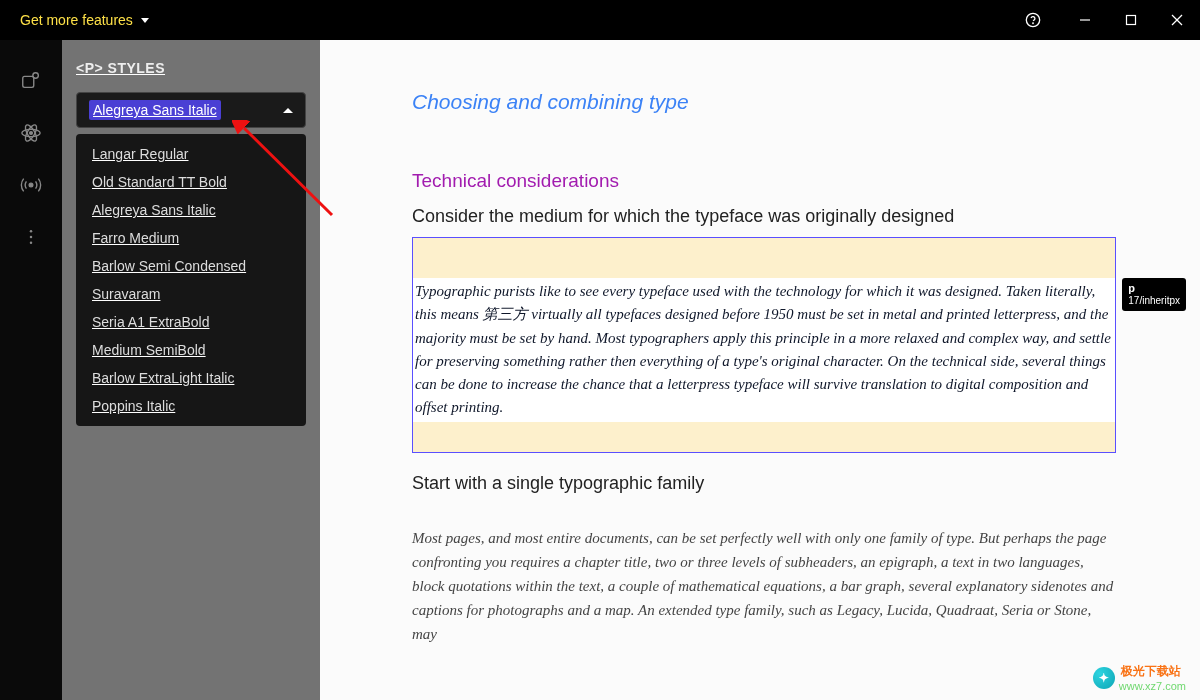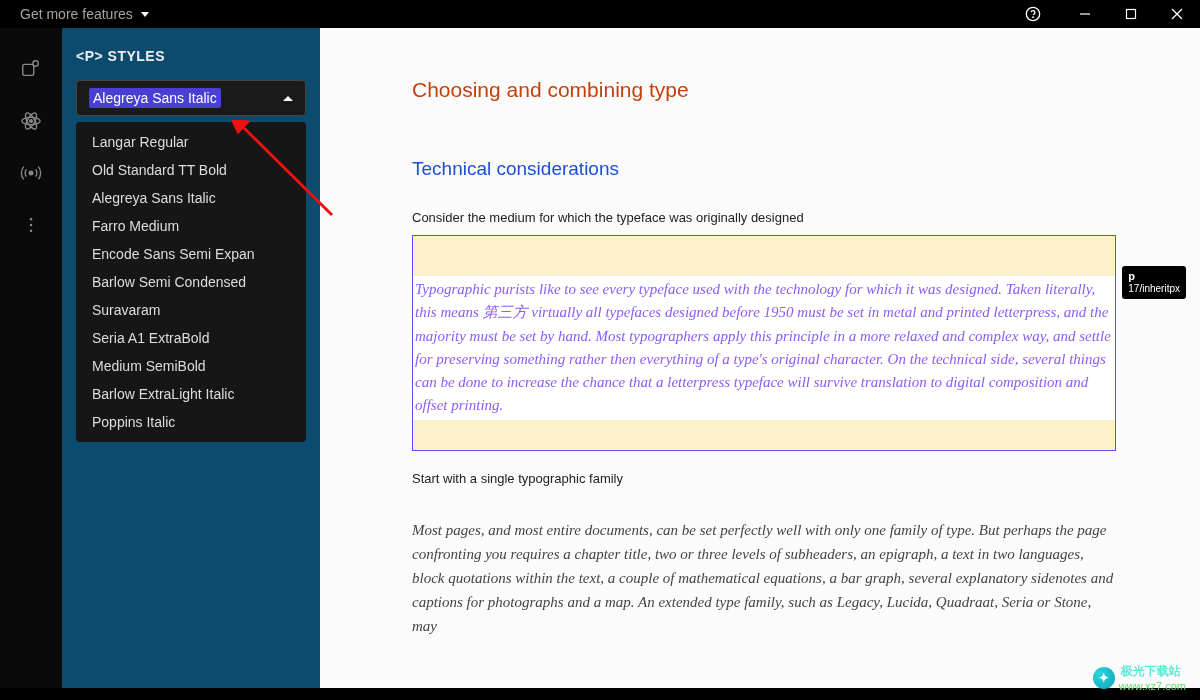--- a/index.html
+++ b/index.html
@@ -5,27 +5,27 @@
   * { margin: 0; padding: 0; box-sizing: border-box; }
   body {
     font-family: -apple-system, BlinkMacSystemFont, "Segoe UI", Arial, sans-serif;
     background: #000;
     width: 1200px;
     height: 700px;
     overflow: hidden;
     position: relative;
   }
   .titlebar {
-    height: 28px;
+    height: 40px;
     background: #000;
     display: flex;
     align-items: center;
     justify-content: space-between;
     padding: 0 0 0 20px;
-    color: #a3a3a3;
+    color: #fde047;
   }
   .titlebar-left {
     display: flex;
     align-items: center;
     gap: 6px;
     font-size: 14px;
     cursor: pointer;
   }
   .titlebar-right {
     display: flex;
@@ -61,24 +61,25 @@
     width: 22px;
     height: 22px;
     color: #888;
     cursor: pointer;
     display: flex;
     align-items: center;
     justify-content: center;
   }
   .sidebar {
     width: 258px;
-    background: #0c4a6e;
+    background: #737373;
     color: #fff;
     padding: 20px 14px 0 14px;
     position: relative;
+    text-decoration: underline;
   }
   .sidebar-title {
     font-size: 14px;
     font-weight: 700;
     letter-spacing: 0.5px;
     margin-bottom: 16px;
     color: #eee;
   }
   .font-select {
     background: #1a1a1a;
@@ -133,31 +134,32 @@
   }
   .canvas::-webkit-scrollbar { width: 14px; }
   .canvas::-webkit-scrollbar-thumb { background: #ccc; border-radius: 7px; border: 3px solid #fbfbfb; }
   .canvas::-webkit-scrollbar-track { background: #fbfbfb; }
   .canvas-content {
     padding: 50px 84px 40px 92px;
   }
   .h1 {
     font-size: 21px;
     font-weight: 400;
-    color: #c2410c;
+    color: #3b82f6;
     margin-bottom: 56px;
+    font-style: italic;
   }
   .h2 {
     font-size: 19px;
     font-weight: 400;
-    color: #1d4ed8;
-    margin-bottom: 30px;
+    color: #a21caf;
+    margin-bottom: 14px;
   }
   .h3 {
-    font-size: 13px;
+    font-size: 18px;
     font-weight: 400;
     color: #222;
     margin-bottom: 10px;
   }
   .selected-block {
     border: 1px solid #5a4fff;
     background: #fdf0cc;
     padding: 0;
     position: relative;
     margin-bottom: 20px;
@@ -166,21 +168,21 @@
     height: 40px;
     background: #fdf0cc;
   }
   .selected-block-text {
     background: #fff;
     padding: 2px 2px;
     font-family: Georgia, 'Times New Roman', serif;
     font-style: italic;
     font-size: 15px;
     line-height: 1.55;
-    color: #8b5cf6;
+    color: #0f172a;
   }
   .selected-block-bottom {
     height: 30px;
     background: #fdf0cc;
   }
   .tag-badge {
     position: absolute;
     top: 238px;
     right: 14px;
     background: #000;
@@ -218,21 +220,21 @@
     gap: 6px;
     font-size: 12px;
   }
   .watermark .wm-circle {
     width: 22px; height: 22px;
     border-radius: 50%;
     background: radial-gradient(circle at 30% 30%, #2dd4e0, #0ea5b5);
     display:flex;align-items:center;justify-content:center;
     color:#fff; font-size:12px;font-weight:bold;
   }
-  .watermark .wm-text1 { color: #5eead4; font-weight: 600; }
+  .watermark .wm-text1 { color: #f97316; font-weight: 600; }
   .watermark .wm-text2 { color: #6fd86f; font-size: 11px; margin-left:-2px; }
   .chevron-down {
     width: 0; height: 0;
     border-left: 4px solid transparent;
     border-right: 4px solid transparent;
     border-top: 5px solid #fff;
     display: inline-block;
     margin-left: 2px;
   }
 </style>
@@ -307,21 +309,20 @@
     <div class="sidebar-title">&lt;P&gt; STYLES</div>
     <div class="font-select">
       <span class="font-select-value">Alegreya Sans Italic</span>
       <span class="caret"></span>
     </div>
     <div class="font-dropdown">
       <div class="font-option">Langar Regular</div>
       <div class="font-option">Old Standard TT Bold</div>
       <div class="font-option">Alegreya Sans Italic</div>
       <div class="font-option">Farro Medium</div>
-      <div class="font-option">Encode Sans Semi Expan</div>
       <div class="font-option">Barlow Semi Condensed</div>
       <div class="font-option">Suravaram</div>
       <div class="font-option">Seria A1 ExtraBold</div>
       <div class="font-option">Medium SemiBold</div>
       <div class="font-option">Barlow ExtraLight Italic</div>
       <div class="font-option">Poppins Italic</div>
     </div>
   </div>
 
   <div class="canvas">

